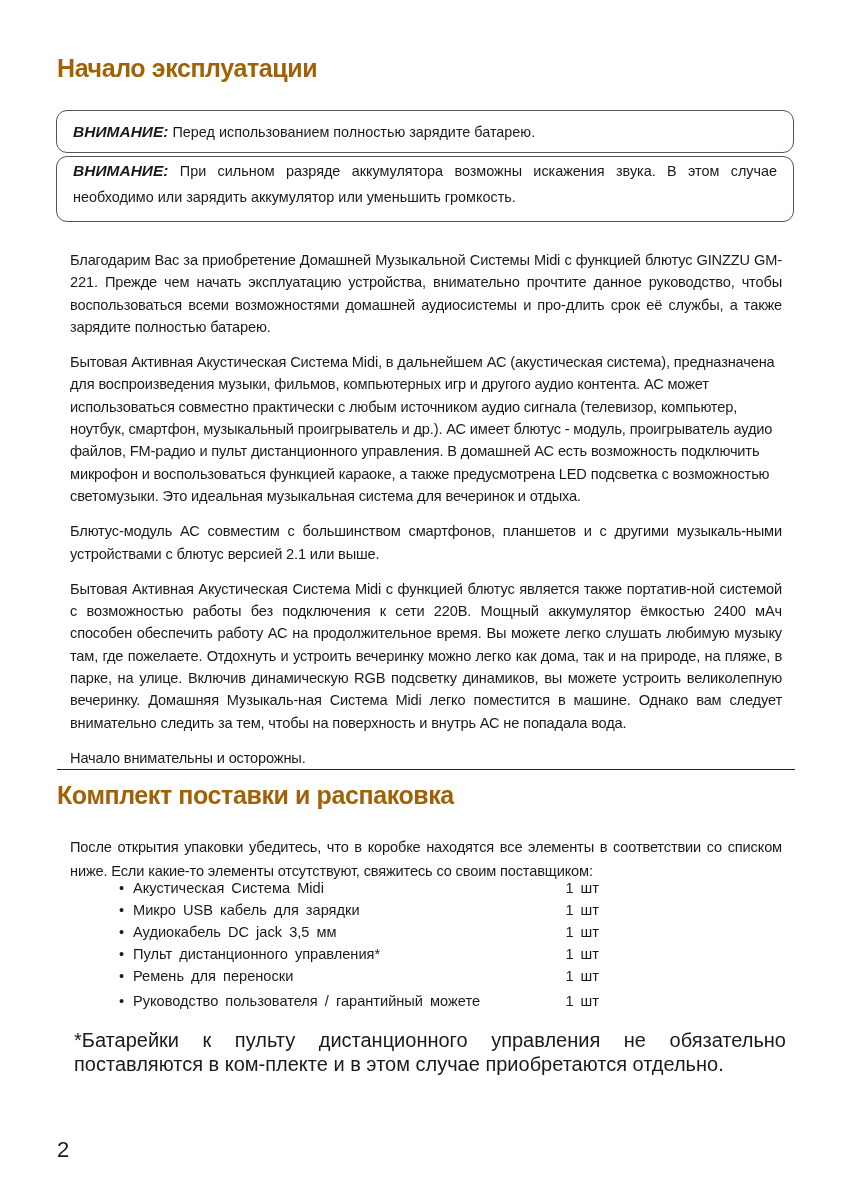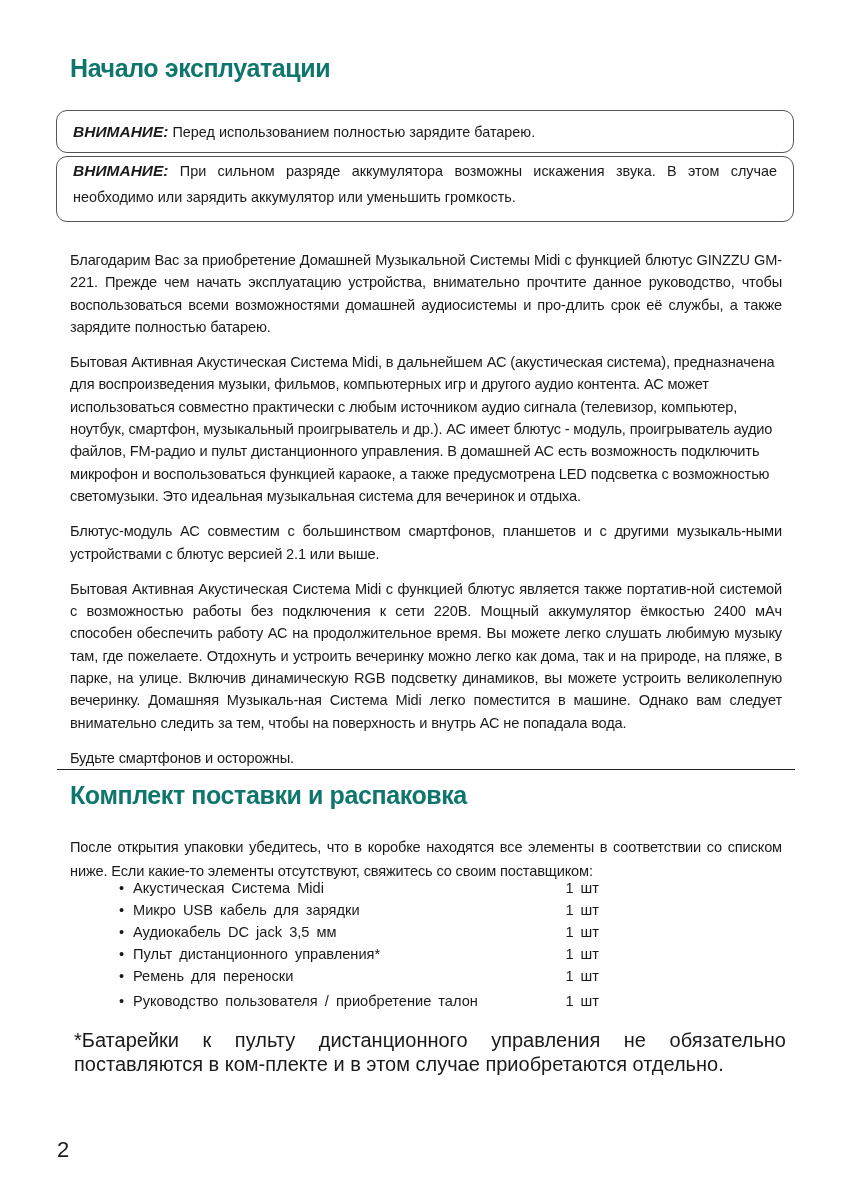--- a/index.html
+++ b/index.html
@@ -1,18 +1,18 @@
 <!DOCTYPE html>
 <html><head>
 <meta charset="utf-8">
 <style>
   html, body { margin:0; padding:0; background:#ffffff; }
   body { width:850px; height:1190px; position:relative; overflow:hidden; color:#1a1a1a;
          font-family:"Liberation Sans", sans-serif; }
-  .h1 { position:absolute; left:70px; font-weight:bold; font-size:25px; letter-spacing:-0.4px; color:#0f766e; }
+  .h1 { position:absolute; left:57px; font-weight:bold; font-size:25px; letter-spacing:-0.4px; color:#a16207; }
   .box { position:absolute; left:56px; width:738px; border:1px solid #555; border-radius:11px; box-sizing:border-box;
          font-size:14.4px; line-height:26px; padding:0 16px; text-align:justify; }
   .box b { font-weight:bold; font-size:15.5px;font-style:italic; }
   .body-text { position:absolute; left:57px; width:738px; font-size:14.6px; line-height:22.3px; text-align:justify; letter-spacing:-0.15px; }
   .body-text p { margin:13px; }
   .body-text p.last-left { text-align-last:left; }
   .rule { position:absolute; left:57px; width:738px; border-top:1px solid #222; }
   .list { position:absolute; left:119px; width:480px; font-size:14.6px; }
   .list .row { display:flex; justify-content:space-between; height:22px; line-height:22px; word-spacing:3px; }
   .list .row .bullet { display:inline-block; width:14px; }
@@ -30,21 +30,21 @@
 
 <div class="box" style="top:156px;height:66px;padding-top:1px;">
   <b>ВНИМАНИЕ:</b><span> При сильном разряде аккумулятора возможны искажения звука. В этом случае необходимо или зарядить аккумулятор или уменьшить громкость.</span>
 </div>
 
 <div class="body-text" style="top:236px;">
   <p class="last-left">Благодарим Вас за приобретение Домашней Музыкальной Системы Midi с функцией  блютус GINZZU GM-221. Прежде чем начать эксплуатацию устройства, внимательно прочтите данное руководство, чтобы воспользоваться всеми возможностями домашней аудиосистемы и про-длить срок её службы, а также зарядите полностью батарею.</p>
   <p class="last-left" style="text-align:left;">Бытовая Активная Акустическая Система Midi, в дальнейшем АС (акустическая система), предназначена для воспроизведения музыки, фильмов, компьютерных игр и другого аудио контента. АС  может использоваться совместно практически с любым источником аудио сигнала (телевизор, компьютер, ноутбук, смартфон, музыкальный проигрыватель и др.). АС имеет блютус - модуль, проигрыватель аудио файлов, FM-радио и пульт дистанционного управления.  В домашней АС есть возможность подключить микрофон и воспользоваться функцией караоке, а также предусмотрена LED подсветка с  возможностью светомузыки. Это идеальная музыкальная система для вечеринок и отдыха.</p>
   <p class="last-left">Блютус-модуль АС совместим с большинством смартфонов, планшетов и с другими музыкаль-ными устройствами с блютус версией 2.1 или выше.</p>
   <p class="last-left">Бытовая Активная Акустическая Система Midi с функцией  блютус  является также портатив-ной системой с возможностью работы без подключения к сети 220В. Мощный аккумулятор ёмкостью 2400 мАч способен обеспечить работу АС на продолжительное время. Вы можете легко слушать любимую музыку там, где пожелаете.  Отдохнуть и устроить вечеринку можно легко как дома, так и на природе, на пляже, в парке, на улице. Включив   динамическую RGB подсветку  динамиков, вы можете устроить великолепную вечеринку. Домашняя Музыкаль-ная Система  Midi легко поместится в машине. Однако вам  следует внимательно следить за тем, чтобы на поверхность и внутрь  АС не попадала вода.</p>
-  <p class="last-left" style="margin-top:3px;">Будьте смартфонов и осторожны.</p>
+  <p class="last-left" style="margin-top:3px;">Начало внимательны и осторожны.</p>
 </div>
 
 <div class="rule" style="top:769px;"></div>
 
 <div class="h1" style="top:781px;">Комплект поставки и распаковка</div>
 
 <div class="body-text" style="top:822px;line-height:24px;">
   <p class="last-left">После открытия упаковки убедитесь, что в коробке находятся все элементы в соответствии со списком ниже. Если какие-то элементы отсутствуют, свяжитесь со своим поставщиком:</p>
 </div>
 
@@ -63,21 +63,21 @@
   </div>
   <div class="row">
     <span><span class="bullet">•</span><span>Пульт дистанционного управления*</span></span>
     <span>1 шт</span>
   </div>
   <div class="row">
     <span><span class="bullet">•</span><span>Ремень для переноски</span></span>
     <span>1 шт</span>
   </div>
   <div class="row" style="margin-top:3px;">
-    <span><span class="bullet">•</span><span>Руководство пользователя / приобретение талон</span></span>
+    <span><span class="bullet">•</span><span>Руководство пользователя / гарантийный можете</span></span>
     <span>1 шт</span>
   </div>
 </div>
 
 <div class="foot" style="top:1028px;">
   <span>*Батарейки к пульту дистанционного управления не обязательно поставляются в ком-плекте и в этом случае приобретаются отдельно.</span>
 </div>
 
 <div class="pagenum">2</div>
 

